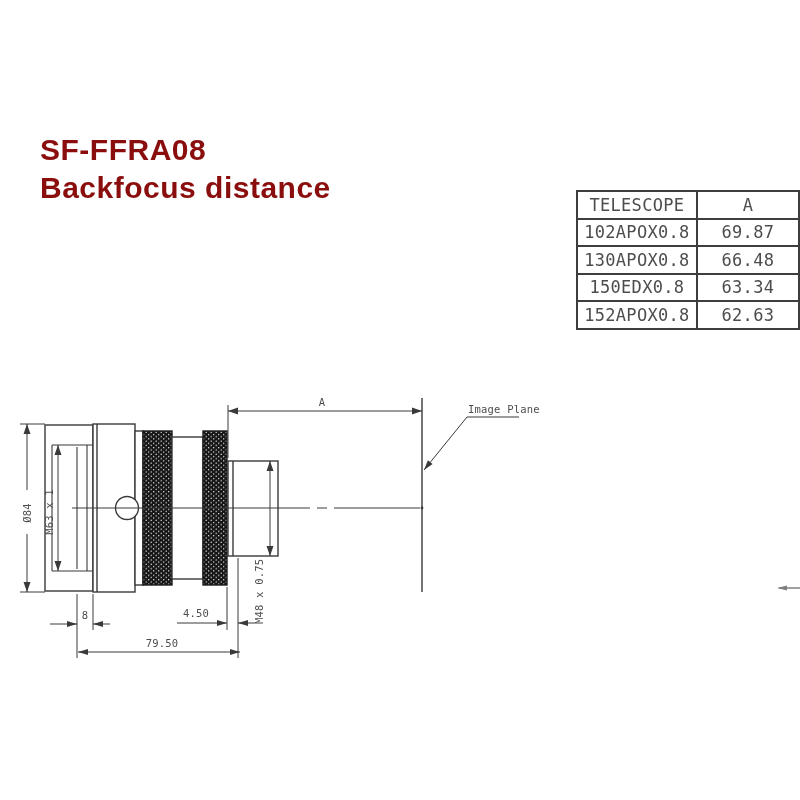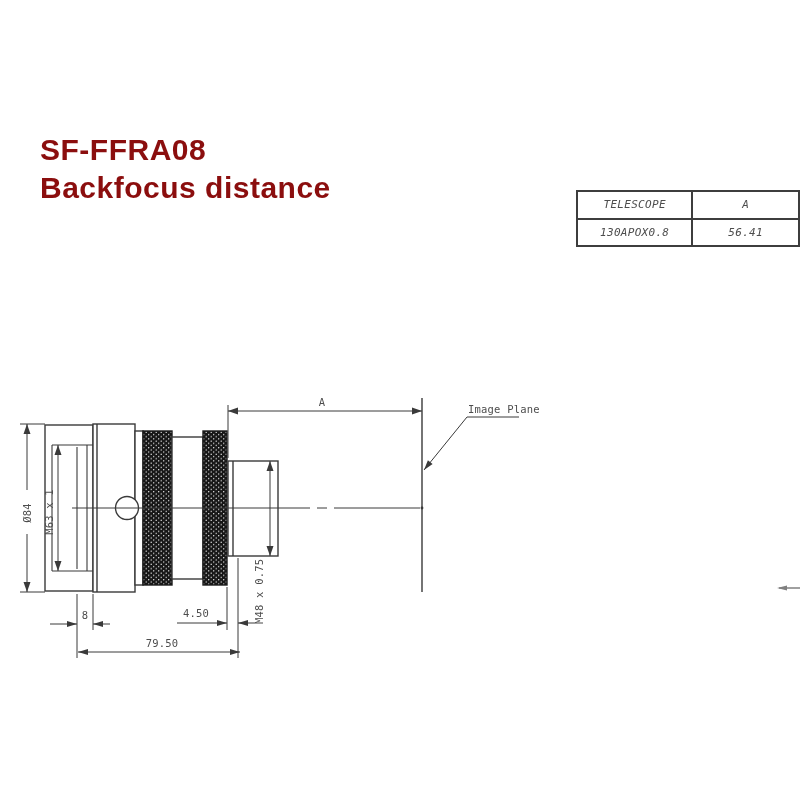--- a/index.html
+++ b/index.html
@@ -9,21 +9,21 @@
   }
   .title-block {
     position:absolute; left:40px; top:131px;
     color:#8B0E0E; font-weight:bold; font-size:30px; line-height:38px;
     letter-spacing:0.5px; white-space:nowrap;
   }
   table.spec-table {
     position:absolute; left:576px; top:190px;
     border-collapse:collapse; table-layout:fixed;
     font-family:"DejaVu Sans Mono", monospace;
-    font-size:11px; color:#4d4d4d; letter-spacing:0.3px;font-style:italic;
+    font-size:17px; color:#4d4d4d; letter-spacing:0.3px;
   }
   table.spec-table th, table.spec-table td {
     border:2px solid #3d3d3d; text-align:center; vertical-align:middle;
     padding:0; height:25.5px; font-weight:normal;
   }
   table.spec-table col.c1 { width:125px; }
   table.spec-table col.c2 { width:122px; }
   svg.drawing { position:absolute; left:0; top:380px; }
   svg.drawing text {
     font-family:"DejaVu Sans Mono", monospace;
@@ -46,22 +46,34 @@
         <col class="c2">
       </colgroup>
     <thead>
       <tr>
         <th>TELESCOPE</th>
         <th>A</th>
       </tr>
     </thead>
     <tbody>
       <tr>
+        <td>102APOX0.8</td>
+        <td>69.87</td>
+      </tr>
+      <tr>
         <td>130APOX0.8</td>
-        <td>56.41</td>
+        <td>66.48</td>
+      </tr>
+      <tr>
+        <td>150EDX0.8</td>
+        <td>63.34</td>
+      </tr>
+      <tr>
+        <td>152APOX0.8</td>
+        <td>62.63</td>
       </tr>
     </tbody>
   </table>
 
   <svg class="drawing" width="800" height="310" viewBox="0 380 800 310" xmlns="http://www.w3.org/2000/svg">
     <defs>
       <pattern id="knurl" patternUnits="userSpaceOnUse" width="5" height="4.4">
         <rect width="5" height="4.4" fill="#171717"></rect>
         <circle cx="1.2" cy="1.1" r="0.7" fill="#fafafa"></circle>
         <circle cx="3.7" cy="3.3" r="0.7" fill="#fafafa"></circle>

